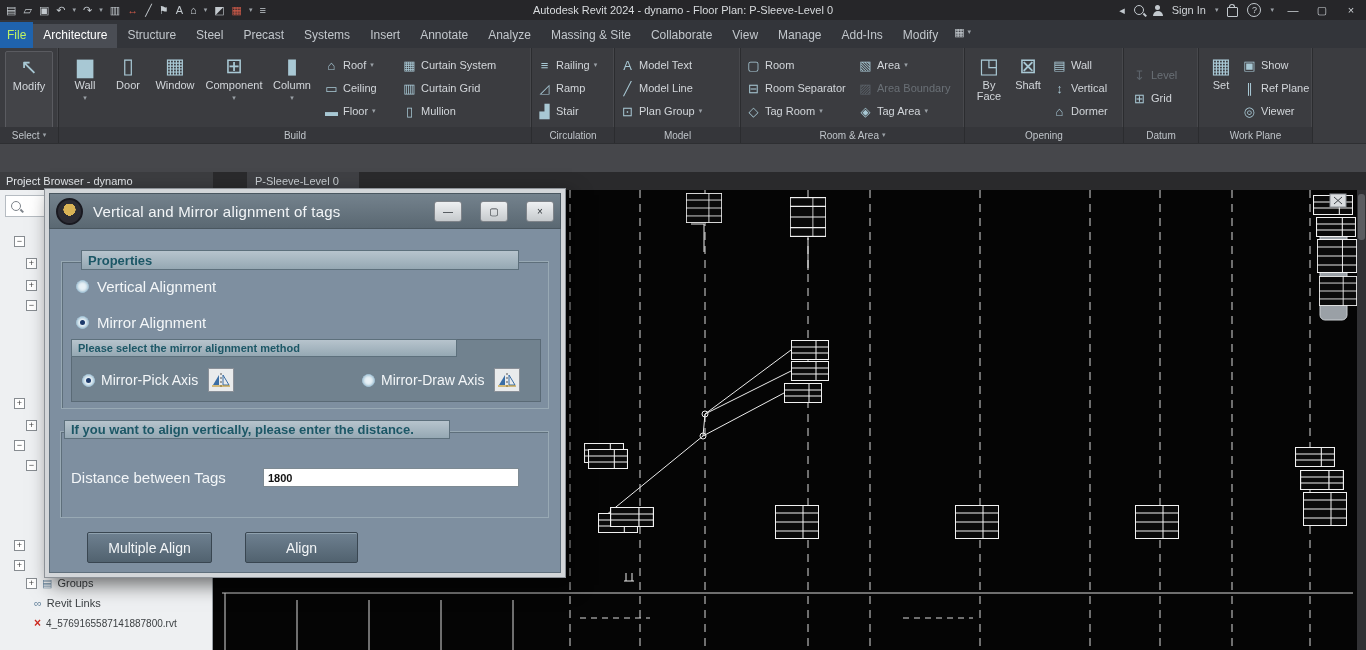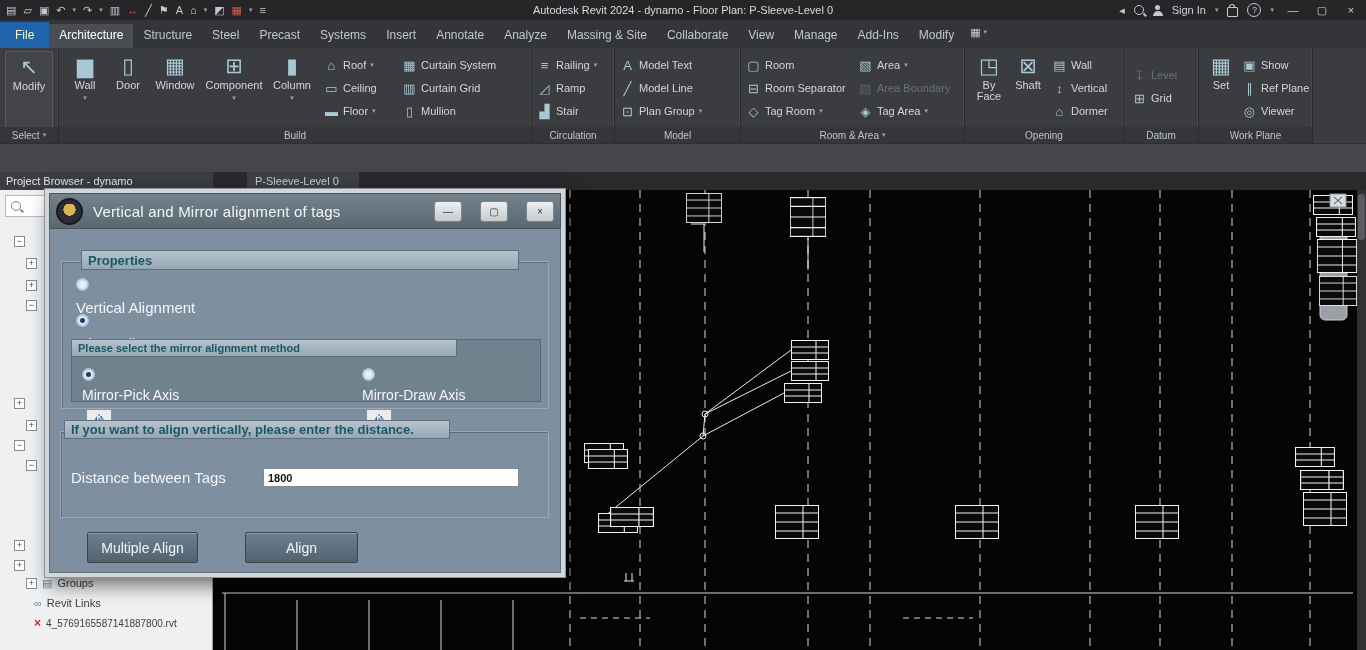--- a/index.html
+++ b/index.html
@@ -19,21 +19,21 @@
   .mag::after{content:"";position:absolute;width:4px;height:1.5px;background:#c3c9ce;transform:rotate(45deg);right:-4px;bottom:-1px;}
   .person{position:relative;width:10px;height:5px;border-radius:5px 5px 0 0;background:#c3c9ce;display:inline-block;margin-top:7px;}
   .person::before{content:"";position:absolute;top:-6px;left:2.5px;width:5px;height:5px;border-radius:50%;background:#c3c9ce;}
   .bag{width:9px;height:8px;border:1.2px solid #c3c9ce;border-radius:1px;position:relative;display:inline-block;margin-top:3px;}
   .bag::before{content:"";position:absolute;top:-4px;left:1px;width:4px;height:3px;border:1.2px solid #c3c9ce;border-bottom:none;border-radius:3px 3px 0 0;}
   .helpc{width:12px;height:12px;border-radius:50%;border:1px solid #c3c9ce;font-size:9px;display:inline-flex;align-items:center;justify-content:center;color:#c3c9ce;}
 
   
   .tabsrow{position:absolute;top:20px;left:0;right:0;height:28px;background:#33353a;display:flex;align-items:flex-end;}
   .tab{padding:4px 10px 6px;font-size:12px;color:#c2c7cc;white-space:nowrap;}
-  .tab.file{background:#1f63ad;color:#fef9c3;padding:6px 15px;}
+  .tab.file{background:#1f63ad;color:#bef264;padding:6px 7px;}
   .tab.active{background:#4a4d54;color:#fff;}
   .ribopt{margin-left:6px;display:flex;align-items:center;gap:3px;padding-bottom:6px;color:#b9bec4;font-size:10px;}
 
   
   .ribbon{position:absolute;top:48px;left:0;right:0;height:95px;background:#3b3c40;display:flex;}
   .panel{position:relative;height:95px;flex:none;border-right:1px solid #2b2c2f;box-shadow:inset -1px 0 0 #47484c;}
   .panel-label{position:absolute;bottom:0;left:0;right:0;height:16px;background:#35363a;color:#bfc4c9;font-size:10px;display:flex;align-items:center;justify-content:center;gap:3px;}
   .pcontent{height:79px;display:flex;align-items:flex-start;padding:3px 5px 0;gap:2px;}
   .bigbtn{display:flex;flex-direction:column;align-items:center;gap:1px;height:72px;padding:2px 1px;border-radius:2px;color:#d2d6da;font-size:11px;text-align:center;line-height:11px;flex:none;}
   .bigbtn .bic{font-size:21px;line-height:26px;color:#a8c8d4;}
@@ -71,21 +71,21 @@
   
   .dialog{position:absolute;left:44px;top:188px;width:522px;height:390px;background:#d3d6d9;border:1px solid #8d9298;box-shadow:6px 7px 18px rgba(0,0,0,.55);padding:4px;box-sizing:border-box;z-index:50;}
   .dtitle{height:36px;background:linear-gradient(#74828d,#5a6872);border:1px solid #4a5760;display:flex;align-items:center;gap:10px;padding:0 6px;box-sizing:border-box;}
   .dlogo{width:27px;height:27px;border-radius:50%;flex:none;border:2px solid #191920;background:radial-gradient(circle at 50% 42%,#d9b356 0 34%,#2c2c34 35% 100%);box-sizing:border-box;}
   .dtitle-text{color:#f2f5f7;font-size:15px;flex:1;letter-spacing:.2px;}
   .dwbtn{width:26px;height:19px;background:linear-gradient(#eef0f2,#c6cacd);border:1px solid #7f848a;border-radius:3px;font-size:10px;color:#2e3338;display:flex;align-items:center;justify-content:center;flex:none;margin-left:8px;}
   .dbody{position:relative;height:344px;background:#7e8fa0;border:1px solid #5f6f7c;border-top:none;box-sizing:border-box;}
   .ghead{position:absolute;background:linear-gradient(#b7c4cd,#95a8b3);border:1px solid #5d707c;color:#1c5766;font-weight:bold;display:flex;align-items:center;padding:0 6px;box-sizing:border-box;}
   .gbox{position:absolute;border:1px solid #98a9b4;box-shadow:inset 1px 1px 0 #5e6f7b;pointer-events:none;}
   .mbox{position:absolute;background:#71828f;border:1px solid #5a6a76;box-sizing:border-box;padding-left:16px;}
-  .rrow{position:absolute;display:flex;align-items:flex-start;gap:8px;color:#f3f6f8;font-size:15px;flex-direction:column;}
+  .rrow{position:absolute;display:flex;align-items:center;gap:8px;color:#f3f6f8;font-size:15px;}
   .rrow.small{font-size:14px;gap:6px;}
   .radio{width:13px;height:13px;border-radius:50%;background:#e8f1f6;border:1px solid #9fc0d4;box-shadow:inset 0 0 3px #7aa7c0;position:relative;flex:none;box-sizing:border-box;}
   .radio.sel::after{content:"";position:absolute;inset:3px;border-radius:50%;background:#1d3a6b;}
   .mibtn{width:24px;height:22px;background:#e9ebec;border:1px solid #8a9098;display:flex;align-items:center;justify-content:center;flex:none;margin-left:4px;}
   .dinput{position:absolute;background:#fff;border:1px solid #7d8a93;font-weight:bold;font-size:11px;padding:2px 4px;font-family:"Liberation Sans",sans-serif;color:#111;box-sizing:border-box;}
   .dbtn{position:absolute;height:31px;background:linear-gradient(#6e8090,#51626f);border:1px solid #394651;box-shadow:inset 0 1px 0 #8fa1ae;color:#f2f5f7;font-size:14px;display:flex;align-items:center;justify-content:center;border-radius:2px;box-sizing:border-box;}
 </style>
 </head>
 <body>
 
@@ -556,19 +556,19 @@
       </div>
 
       <div class="gbox" style="left:10px;top:202px;width:487px;height:85px"></div>
       <div class="ghead" style="left:14px;top:191px;width:386px;height:19px;font-size:13px">If you want to align vertically, please enter the distance.</div>
 
       <div class="rrow" style="left:21px;top:240px">
         <span>Distance between Tags</span>
       </div>
       <input class="dinput" style="left: 213px; top: 239px; width: 256px; height: 19px;" value="1800">
 
-      <div class="dbtn" style="left:37px;top:303px;width:111px">Multiple Align</div>
+      <div class="dbtn" style="left:37px;top:303px;width:125px">Multiple Align</div>
       <div class="dbtn" style="left:195px;top:303px;width:113px">Align</div>
 
     </div>
   </div>
 
 </div>
 
 </body></html>

